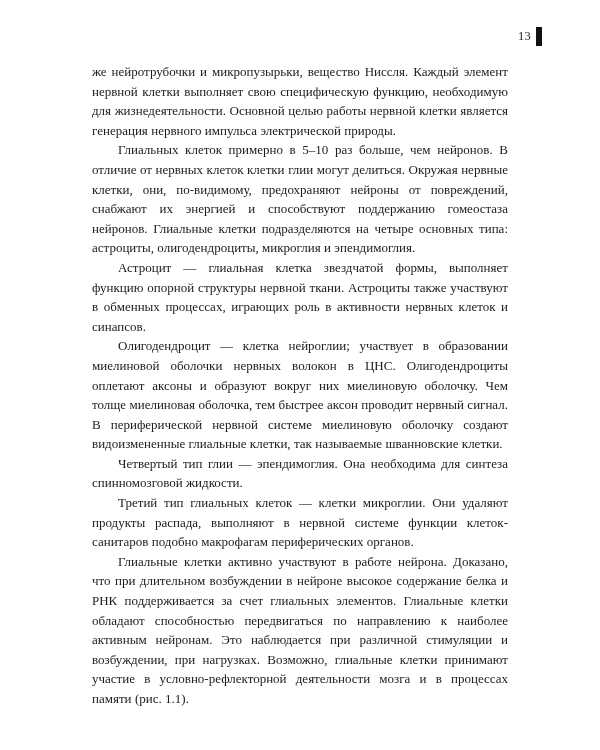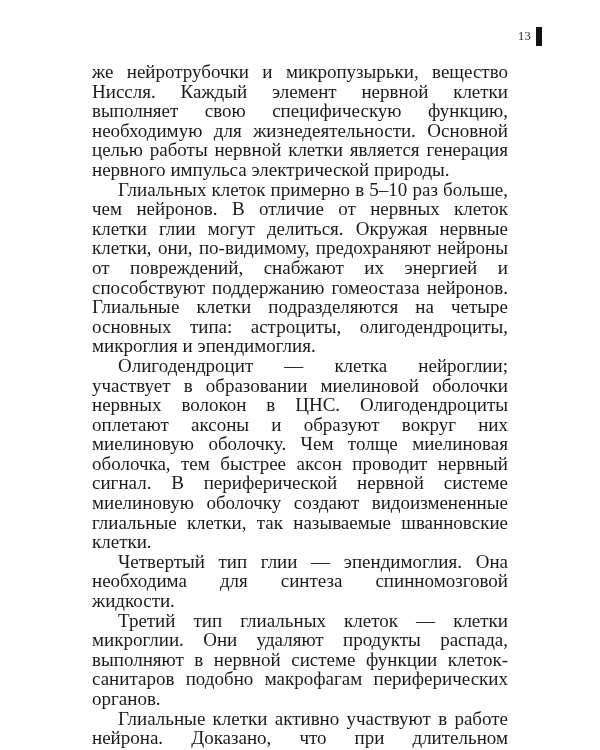--- a/index.html
+++ b/index.html
@@ -54,21 +54,21 @@
     position: absolute;
     left: 92px;
     top: 62px;
     width: 416px;
   }
 
   .para {
     margin: 0;
     text-align: justify;
     text-justify: inter-word;
-    font-size: 19px;
+    font-size: 13px;
     line-height: 19.6px;
     text-indent: 26px;
     hyphens: manual;
     word-spacing: 0.1px;
     color: #1b1b1b;
   }
   .para.no-indent {
     text-indent: 0;
   }
 
@@ -83,20 +83,21 @@
 <div class="page">
 
   <div class="folio">
     <span class="folio-number">13</span>
     <span class="folio-rule"></span>
   </div>
 
   <div class="textblock">
     <p class="para no-indent">же нейротрубочки и микропузырьки, вещество Ниссля. Каждый элемент нервной клетки выполняет свою специфическую функцию, необходимую для жизнедеятельности. Основной целью работы нервной клетки является генерация нервного импульса электрической природы.</p>
     <p class="para">Глиальных клеток примерно в 5–10 раз больше, чем нейронов. В отличие от нервных клеток клетки глии могут делиться. Окружая нервные клетки, они, по-видимому, предохраняют нейроны от повреждений, снабжают их энергией и способствуют поддержанию гомеостаза нейронов. Глиальные клетки подразделяются на четыре основных типа: астроциты, олигодендроциты, микроглия и эпендимоглия.</p>
+    <p class="para">Астроцит — глиальная клетка звездчатой формы, выполняет функцию опорной структуры нервной ткани. Астроциты также участвуют в обменных процессах, играющих роль в активности нервных клеток и синапсов.</p>
     <p class="para">Олигодендроцит — клетка нейроглии; участвует в образовании миелиновой оболочки нервных волокон в ЦНС. Олигодендроциты оплетают аксоны и образуют вокруг них миелиновую оболочку. Чем толще миелиновая оболочка, тем быстрее аксон проводит нервный сигнал. В периферической нервной системе миелиновую оболочку создают видоизмененные глиальные клетки, так называемые шванновские клетки.</p>
     <p class="para">Четвертый тип глии — эпендимоглия. Она необходима для синтеза спинномозговой жидкости.</p>
     <p class="para">Третий тип глиальных клеток — клетки микроглии. Они удаляют продукты распада, выполняют в нервной системе функции клеток-санитаров подобно макрофагам периферических органов.</p>
     <p class="para">Глиальные клетки активно участвуют в работе нейрона. Доказано, что при длительном возбуждении в нейроне высокое содержание белка и РНК поддерживается за счет глиальных элементов. Глиальные клетки обладают способностью передвигаться по направлению к наиболее активным нейронам. Это наблюдается при различной стимуляции и возбуждении, при нагрузках. Возможно, глиальные клетки принимают участие в условно-рефлекторной деятельности мозга и в процессах памяти (рис. 1.1).</p>
 
   </div>
 
 </div>
 
 </body></html>

